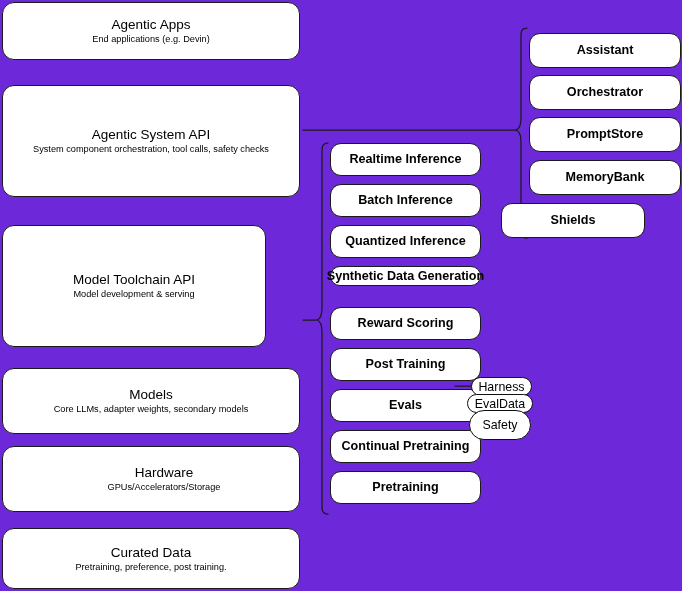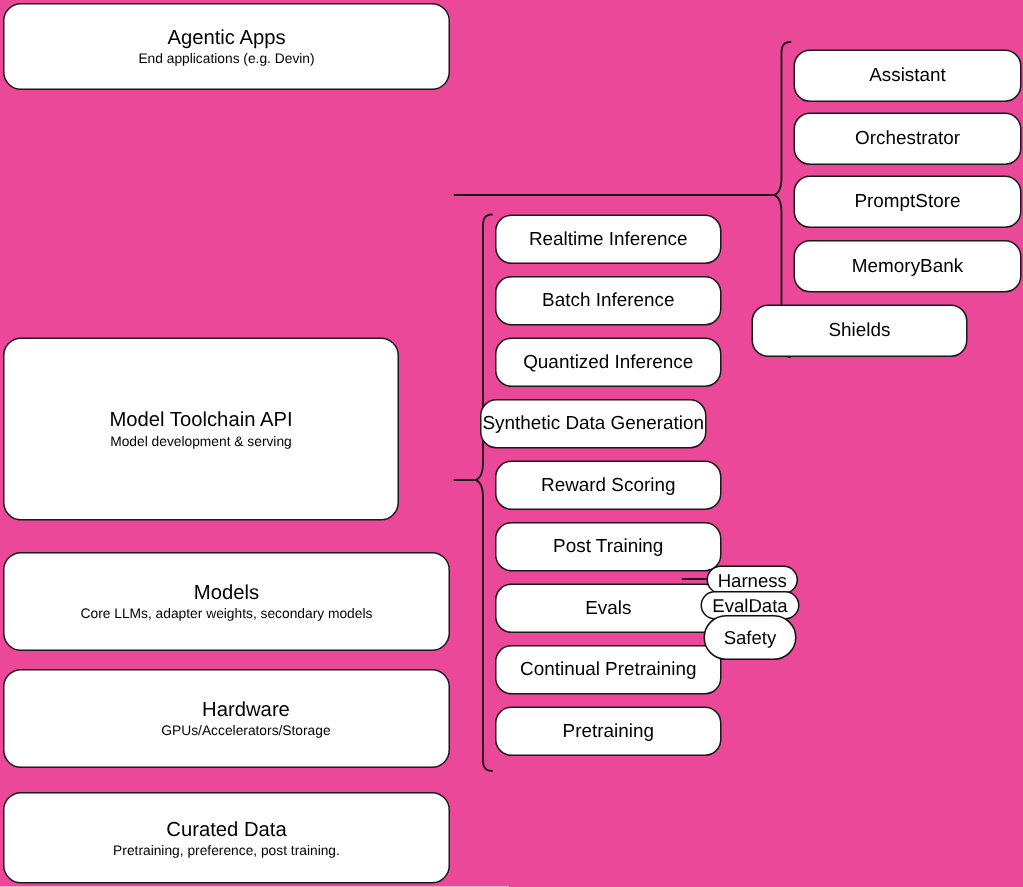--- a/index.html
+++ b/index.html
@@ -10,21 +10,21 @@
   }
   body {
     font-family: "Liberation Sans", "DejaVu Sans", sans-serif;
     color: #000000;
     -webkit-font-smoothing: antialiased;
   }
   #canvas {
     position: relative;
     width: 682px;
     height: 591px;
-    background: #ec4899;
+    background: #6d28d9;
     overflow: hidden;
   }
 
   
   .box {
     position: absolute;
     box-sizing: border-box;
     border: 1.3px solid #1a1a1a;
     border-radius: 12px;
     background: #ffffff;
@@ -53,20 +53,21 @@
   .layer-box .title { font-size: 13.5px; }
 
   
   .item-box {
     border-radius: 11px;
     border-width: 1.3px;
   }
   .item-box .title {
     font-size: 12.6px;
     line-height: 15px;
+    font-weight: bold;
   }
 
   
   .pill {
     position: absolute;
     box-sizing: border-box;
     border: 1.4px solid #0f0f0f;
     border-radius: 999px;
     background: #ffffff;
     display: flex;
@@ -125,20 +126,24 @@
     <line x1="455" y1="386" x2="478" y2="386"></line>
     <line x1="455" y1="403" x2="474" y2="403"></line>
     <line x1="455" y1="419" x2="476" y2="419"></line>
   </svg>
 
   <div class="box layer-box" style="left:2px; top:2px; width:298px; height:58px;">
     <div class="title">Agentic Apps</div>
     <div class="subtitle">End applications (e.g. Devin)</div>
   </div>
 
+  <div class="box layer-box" style="left:2px; top:85px; width:298px; height:112px;">
+    <div class="title">Agentic System API</div>
+    <div class="subtitle">System component orchestration, tool calls, safety checks</div>
+  </div>
 
   <div class="box layer-box" style="left:2px; top:225px; width:264px; height:122px;">
     <div class="title">Model Toolchain API</div>
     <div class="subtitle">Model development &amp; serving</div>
   </div>
 
   <div class="box layer-box" style="left:2px; top:368px; width:298px; height:66px;">
     <div class="title">Models</div>
     <div class="subtitle">Core LLMs, adapter weights, secondary models</div>
   </div>
@@ -155,21 +160,21 @@
 
   <div class="box item-box" style="left:330px; top:143px; width:151px; height:33px;">
     <div class="title">Realtime Inference</div>
   </div>
   <div class="box item-box" style="left:330px; top:184px; width:151px; height:33px;">
     <div class="title">Batch Inference</div>
   </div>
   <div class="box item-box" style="left:330px; top:225px; width:151px; height:33px;">
     <div class="title">Quantized Inference</div>
   </div>
-  <div class="box item-box" style="left:320px; top:266px; width:151px; height:33px;justify-content:center;">
+  <div class="box item-box" style="left:330px; top:266px; width:151px; height:20px;justify-content:center;">
     <div class="title">Synthetic Data Generation</div>
   </div>
   <div class="box item-box" style="left:330px; top:307px; width:151px; height:33px;">
     <div class="title">Reward Scoring</div>
   </div>
   <div class="box item-box" style="left:330px; top:348px; width:151px; height:33px;border-radius:11px;">
     <div class="title">Post Training</div>
   </div>
   <div class="box item-box" style="left:330px; top:389px; width:151px; height:33px;">
     <div class="title">Evals</div>

